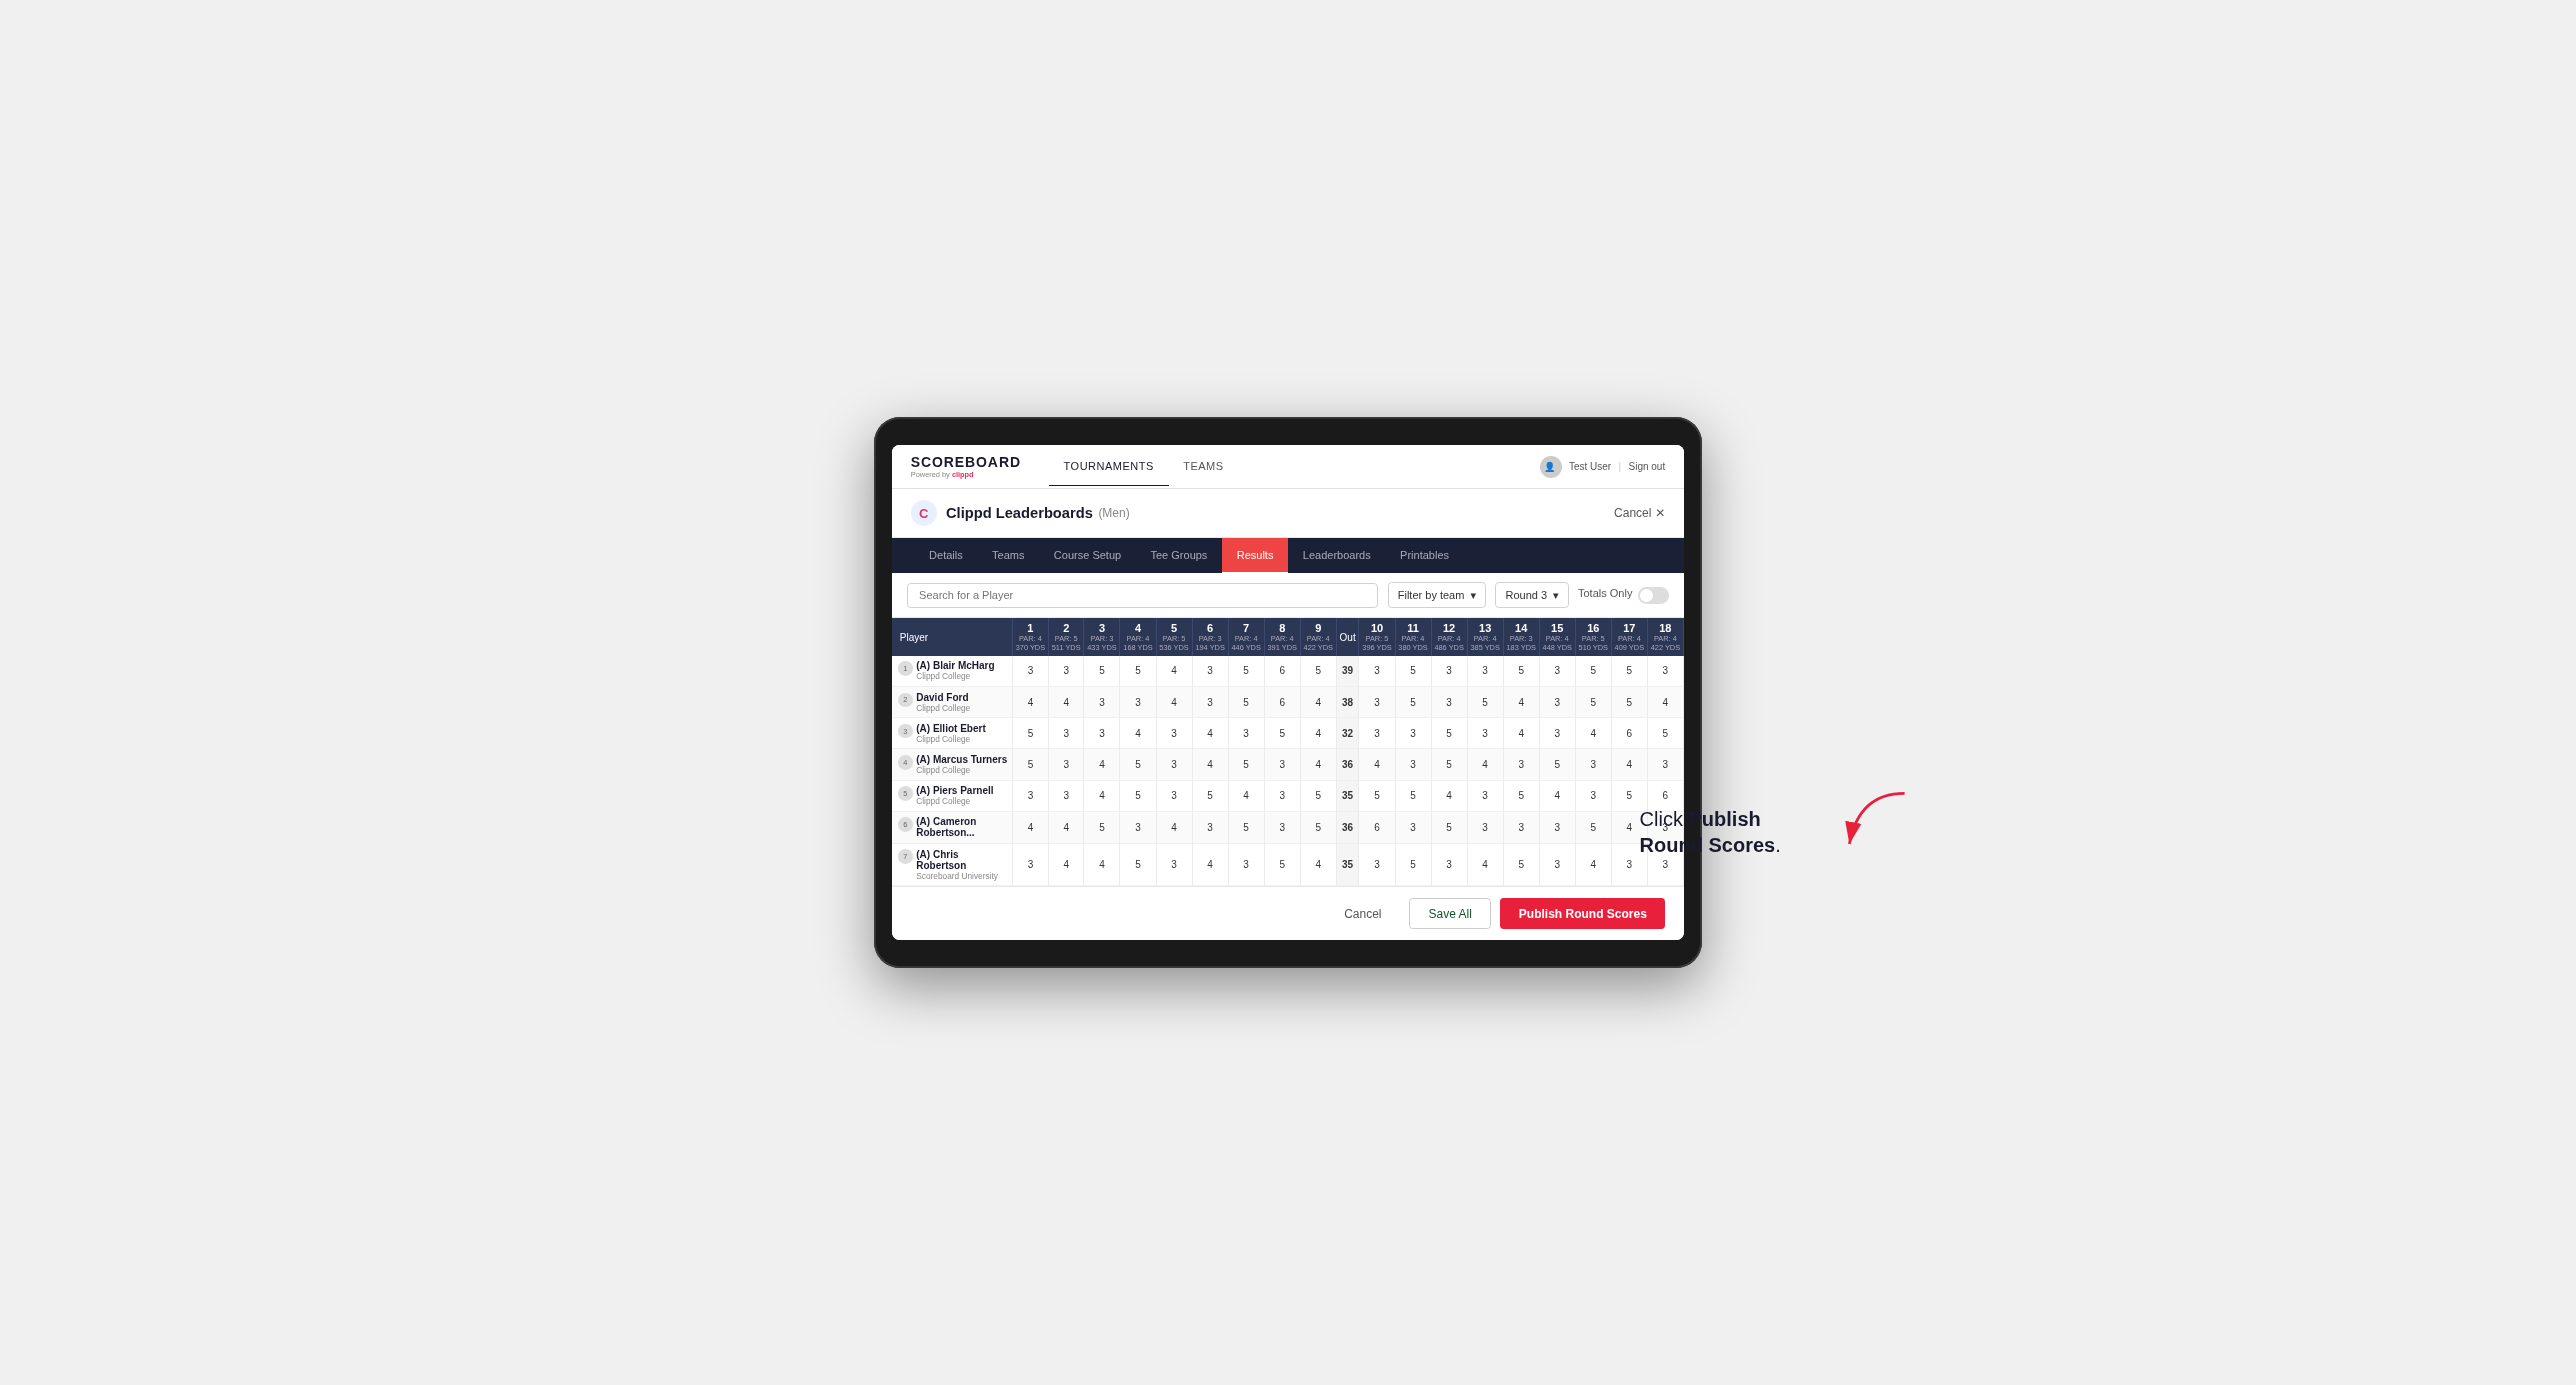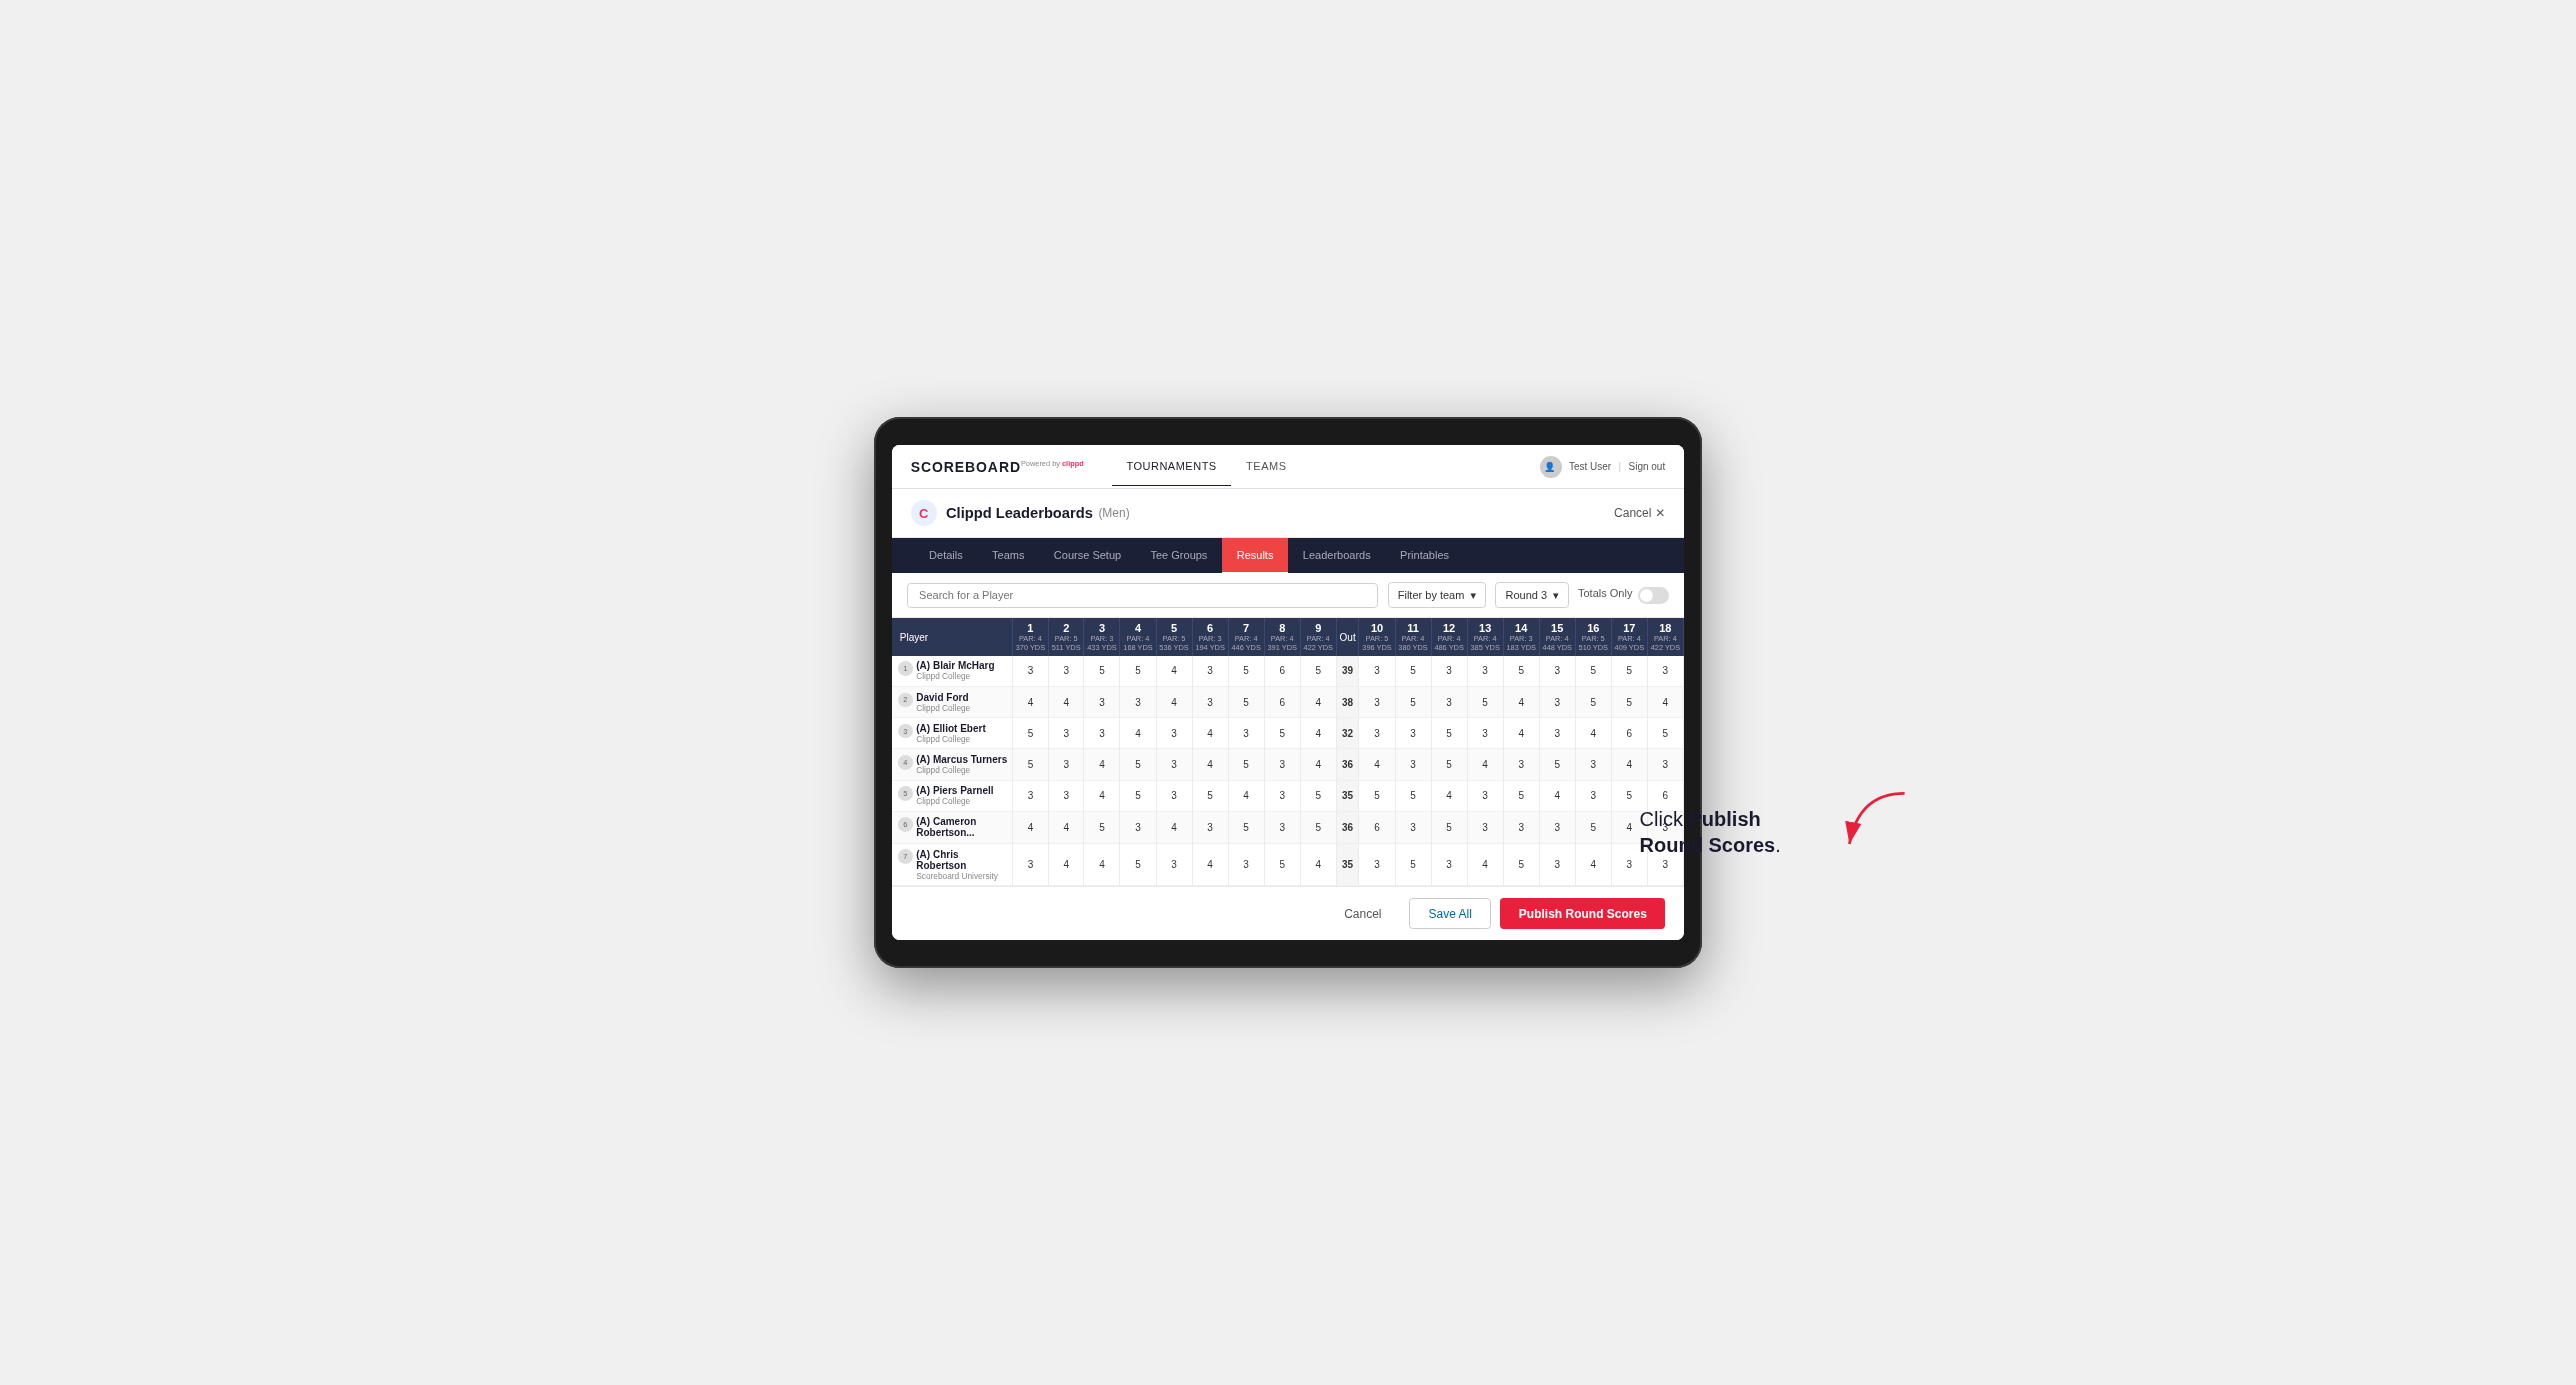--- a/index.html
+++ b/index.html
@@ -38,20 +38,21 @@
       background: #fff;
       border-bottom: 0.9px solid #e0e0e0;
       display: flex;
       align-items: center;
       padding: 0 18.4px;
       height: 44px;
     }
 
     .scoreboard-logo {
       display: flex;
+      flex-direction: column;
       margin-right: 28px;
     }
 
     .scoreboard-title {
       font-size: 14px;
       font-weight: 800;
       color: #1a1a2e;
       letter-spacing: 0.9px;
       text-transform: uppercase;
     }
@@ -362,21 +363,21 @@
       background: transparent;
       color: #555;
       font-size: 12px;
       cursor: pointer;
     }
 
     .btn-save {
       padding: 7.4px 18.4px;
       border: 0.9px solid #ccc;
       background: #fff;
-      color: #0369a1;
+      color: #14532d;
       border-radius: 3.7px;
       font-size: 12px;
       cursor: pointer;
     }
 
     .btn-publish {
       padding: 7.4px 18.4px;
       background: #e8203c;
       color: #fff;
       border: none;

